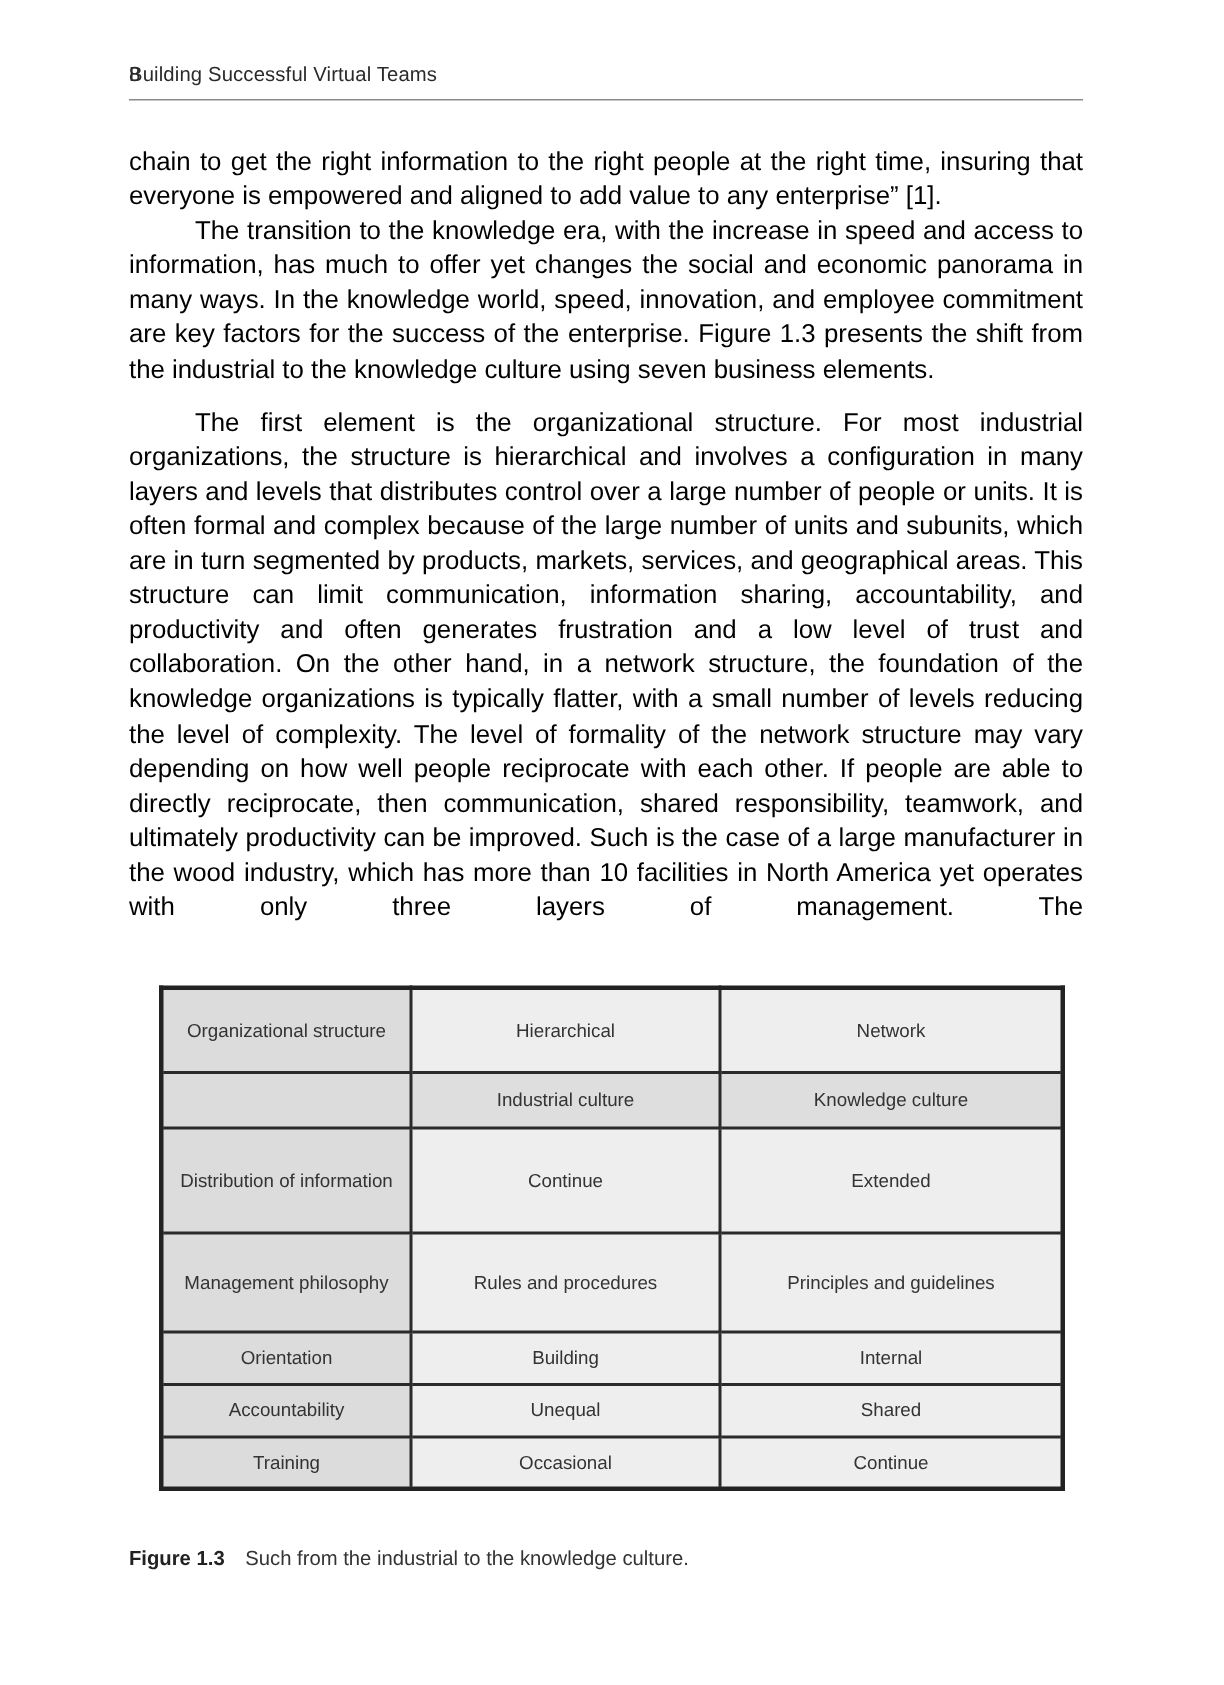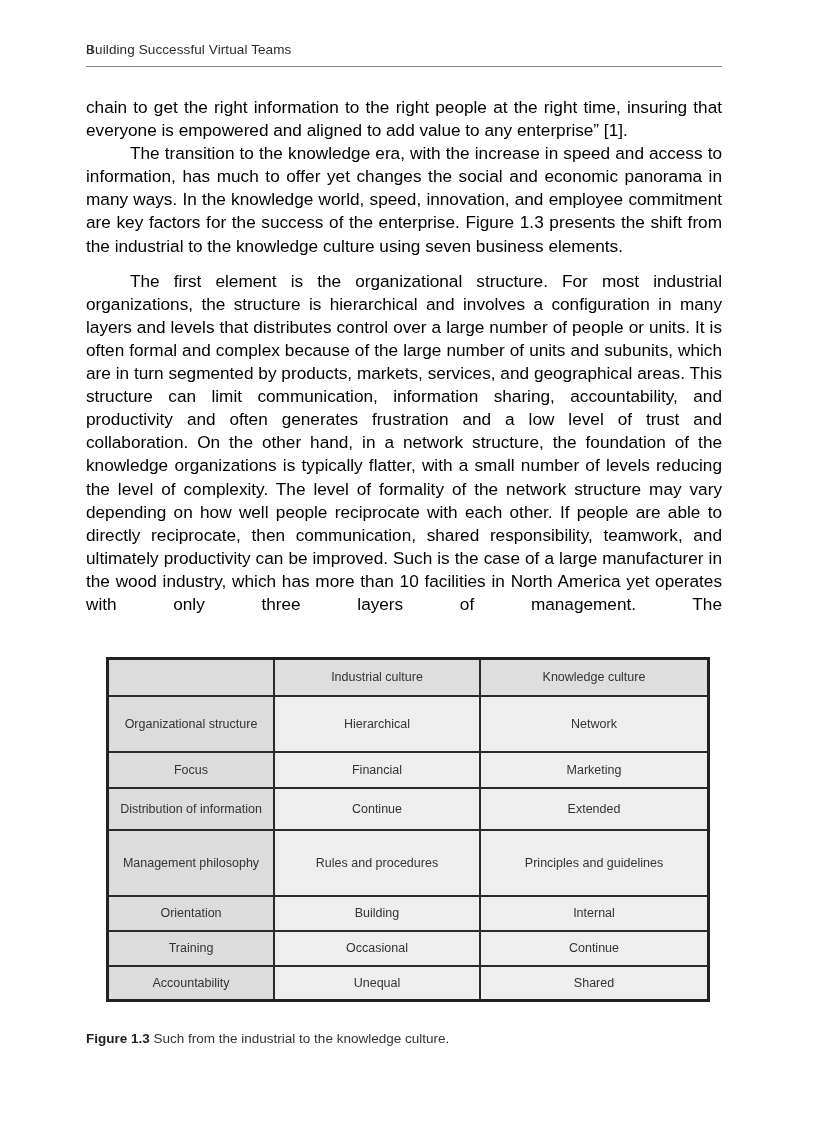--- a/index.html
+++ b/index.html
@@ -36,79 +36,74 @@
     .figure-table td.label-col { background: #dcdcdc; width: 160px; }
     .figure-table td.head { background: #dedede; }
     .figure-table td.val { background: #eeeeee; }
     .figure-table td.c1 { width: 200px; }
     .figure-table td.c2 { width: 222px; }
 
     .caption {
       position: absolute; left: 86px; top: 1031px;
       font-family: "Liberation Sans", sans-serif; font-size: 13.5px; color: #333;
     }
-    .caption .fig-num { font-weight: bold; color: #222; }
+    .caption .fig-num { font-weight: bold; color: #222; margin-right: 10px; }
   </style>
 </head>
 <body>
 
 <div class="page">
 
   <div class="running-head">
     <span class="folio">8</span>
     <span class="title">Building Successful Virtual Teams</span>
   </div>
 
   <div class="body-text">
     <p>chain to get the right information to the right people at the right time, insuring that everyone is empowered and aligned to add value to any enterprise” [1].</p>
     <p class="indent">The transition to the knowledge era, with the increase in speed and access to information, has much to offer yet changes the social and economic pano­rama in many ways. In the knowledge world, speed, innovation, and employee commitment are key factors for the success of the enterprise. Figure 1.3 presents the shift from the industrial to the knowledge culture using seven business elements.</p>
     <p class="indent last-line-justify">The first element is the organizational structure. For most industrial organizations, the structure is hierarchical and involves a configuration in many layers and levels that distributes control over a large number of people or units. It is often formal and complex because of the large number of units and subunits, which are in turn segmented by products, markets, services, and geo­graphical areas. This structure can limit communication, information sharing, accountability, and productivity and often generates frustration and a low level of trust and collaboration. On the other hand, in a network structure, the foun­dation of the knowledge organizations is typically flatter, with a small number of levels reducing the level of complexity. The level of formality of the network structure may vary depending on how well people reciprocate with each other. If people are able to directly reciprocate, then communication, shared responsibil­ity, teamwork, and ultimately productivity can be improved. Such is the case of a large manufacturer in the wood industry, which has more than 10 facilities in North America yet operates with only three layers of management. The</p>
   </div>
 
   <table class="figure-table">
     <tbody>
-        <tr style="height:37px">
+        <tr style="height:56px">
+      <td class="label-col">Organizational structure</td>
+      <td class="val c1">Hierarchical</td>
+      <td class="val c2">Network</td>
+    </tr>
+    <tr style="height:37px">
       <td class="label-col"></td>
       <td class="head c1">Industrial culture</td>
       <td class="head c2">Knowledge culture</td>
     </tr>
-    <tr style="height:56px">
-      <td class="label-col">Organizational structure</td>
-      <td class="val c1">Hierarchical</td>
-      <td class="val c2">Network</td>
-    </tr>
-    <tr style="height:36px">
-      <td class="label-col">Focus</td>
-      <td class="val c1">Financial</td>
-      <td class="val c2">Marketing</td>
-    </tr>
-    <tr style="height:42px">
+    <tr style="height:70px">
       <td class="label-col">Distribution of information</td>
       <td class="val c1">Continue</td>
       <td class="val c2">Extended</td>
     </tr>
     <tr style="height:66px">
       <td class="label-col">Management philosophy</td>
       <td class="val c1">Rules and procedures</td>
       <td class="val c2">Principles and guidelines</td>
     </tr>
     <tr style="height:35px">
       <td class="label-col">Orientation</td>
       <td class="val c1">Building</td>
       <td class="val c2">Internal</td>
     </tr>
     <tr style="height:35px">
+      <td class="label-col">Accountability</td>
+      <td class="val c1">Unequal</td>
+      <td class="val c2">Shared</td>
+    </tr>
+    <tr style="height:35px">
       <td class="label-col">Training</td>
       <td class="val c1">Occasional</td>
       <td class="val c2">Continue</td>
-    </tr>
-    <tr style="height:35px">
-      <td class="label-col">Accountability</td>
-      <td class="val c1">Unequal</td>
-      <td class="val c2">Shared</td>
     </tr>
   </tbody>
     </table>
 
   <div class="caption">
     <span class="fig-num">Figure 1.3</span>
     <span>Such from the industrial to the knowledge culture.</span>
   </div>
 
 </div>

